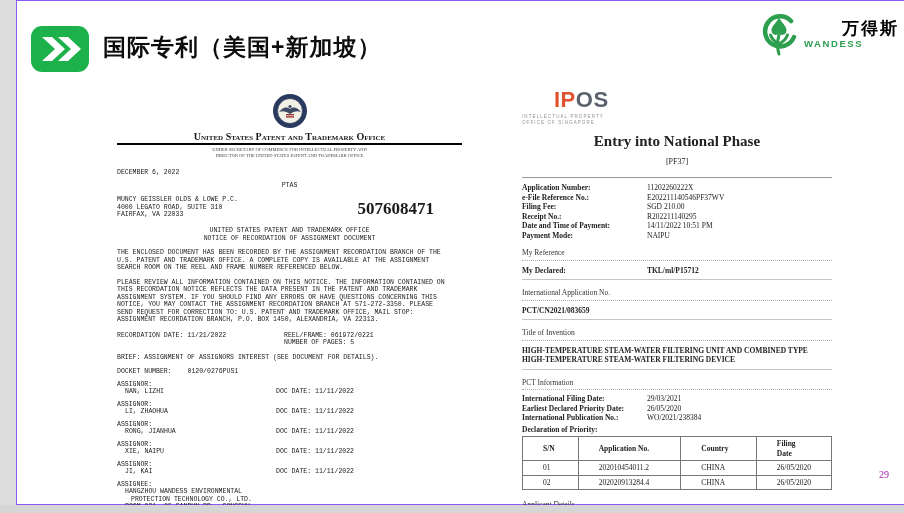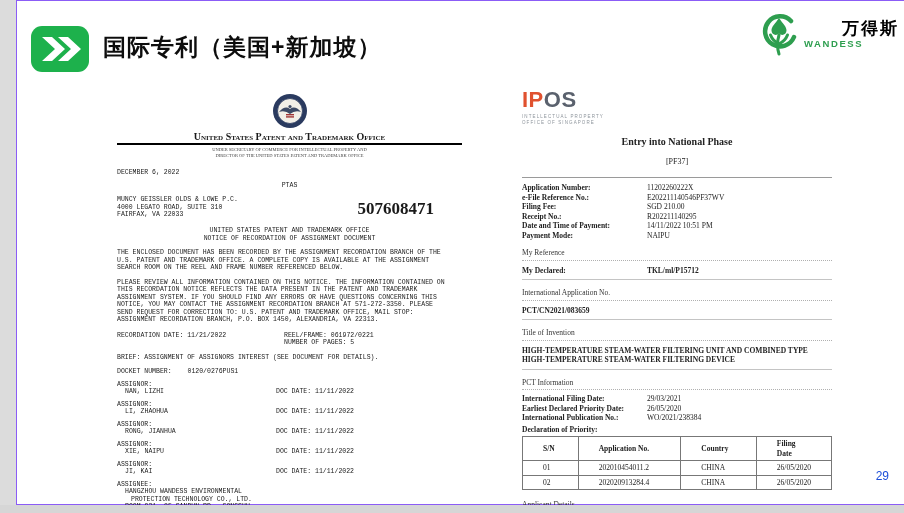--- a/index.html
+++ b/index.html
@@ -31,38 +31,38 @@
   .us-line{margin-top:7px;}
   .assignor{margin-top:5px;}
   .a-row{display:flex;}
   .a-name{width:159px;flex:none;padding-left:8px;box-sizing:border-box;}
   .ind1{padding-left:8px;}
   .ind2{padding-left:14px;}
 
   
   .sgdoc{position:absolute;left:505px;top:90px;width:310px;color:#222;font-family:"Liberation Serif",serif;font-size:7.5px;line-height:9.5px;}
   .ipos-logo{line-height:18px;}
-  .ipos-word{font-size:22px;font-weight:800;letter-spacing:0.5px;font-family:"Liberation Sans",sans-serif;}
+  .ipos-word{font-size:22px;font-weight:800;letter-spacing:0.5px;font-family:"Liberation Sans",sans-serif;margin-left:32px;}
   .ipos-ip{color:#e0512f;}
   .ipos-os{color:#5a616d;}
   .ipos-sub{font-size:4.5px;line-height:5.5px;color:#8e959c;letter-spacing:1.1px;font-family:"Liberation Sans",sans-serif;}
-  .sg-title{text-align:center;font-weight:bold;font-size:10px;margin-top:12px;}
+  .sg-title{text-align:center;font-weight:bold;font-size:15px;margin-top:12px;}
   .sg-code{text-align:center;font-size:8px;margin-top:10px;}
   .sg-divider{border:none;border-top:1px solid #9a9a9a;margin:11px 0 5px 0;}
   .kv{display:flex;}
   .kv .k{width:125px;flex:none;font-weight:bold;}
   .sec{margin-top:8px;color:#333;border-bottom:1px dotted #b0b0b0;padding-bottom:2px;}
   .secval{margin-top:5px;font-weight:bold;border-bottom:1px solid #c4c4c4;padding-bottom:4px;}
   .pt-label{font-weight:bold;margin-top:2px;}
   table.prio{border-collapse:collapse;margin-top:2px;width:100%;font-size:7.5px;}
   table.prio th,table.prio td{border:1px solid #777;text-align:left;padding:2px 20px;font-weight:normal;}
   table.prio th{font-weight:bold;}
   .col-sn{width:30px;}.col-app{width:118px;}.col-cty{width:72px;}
 
-  .page-num{position:absolute;right:28px;top:468px;font-size:12px;color:#1d4ed8;}
+  .page-num{position:absolute;right:28px;top:468px;font-size:10px;color:#a21caf;font-family:Liberation Serif, serif;}
   .bottom-strip{position:absolute;left:0;top:505px;width:904px;height:8px;background:#d6d6d6;}
 </style>
 </head>
 <body>
 
 <div class="stage">
   <div class="slide">
 
     <div class="badge">
       <svg width="58" height="46" viewBox="0 0 58 46">

